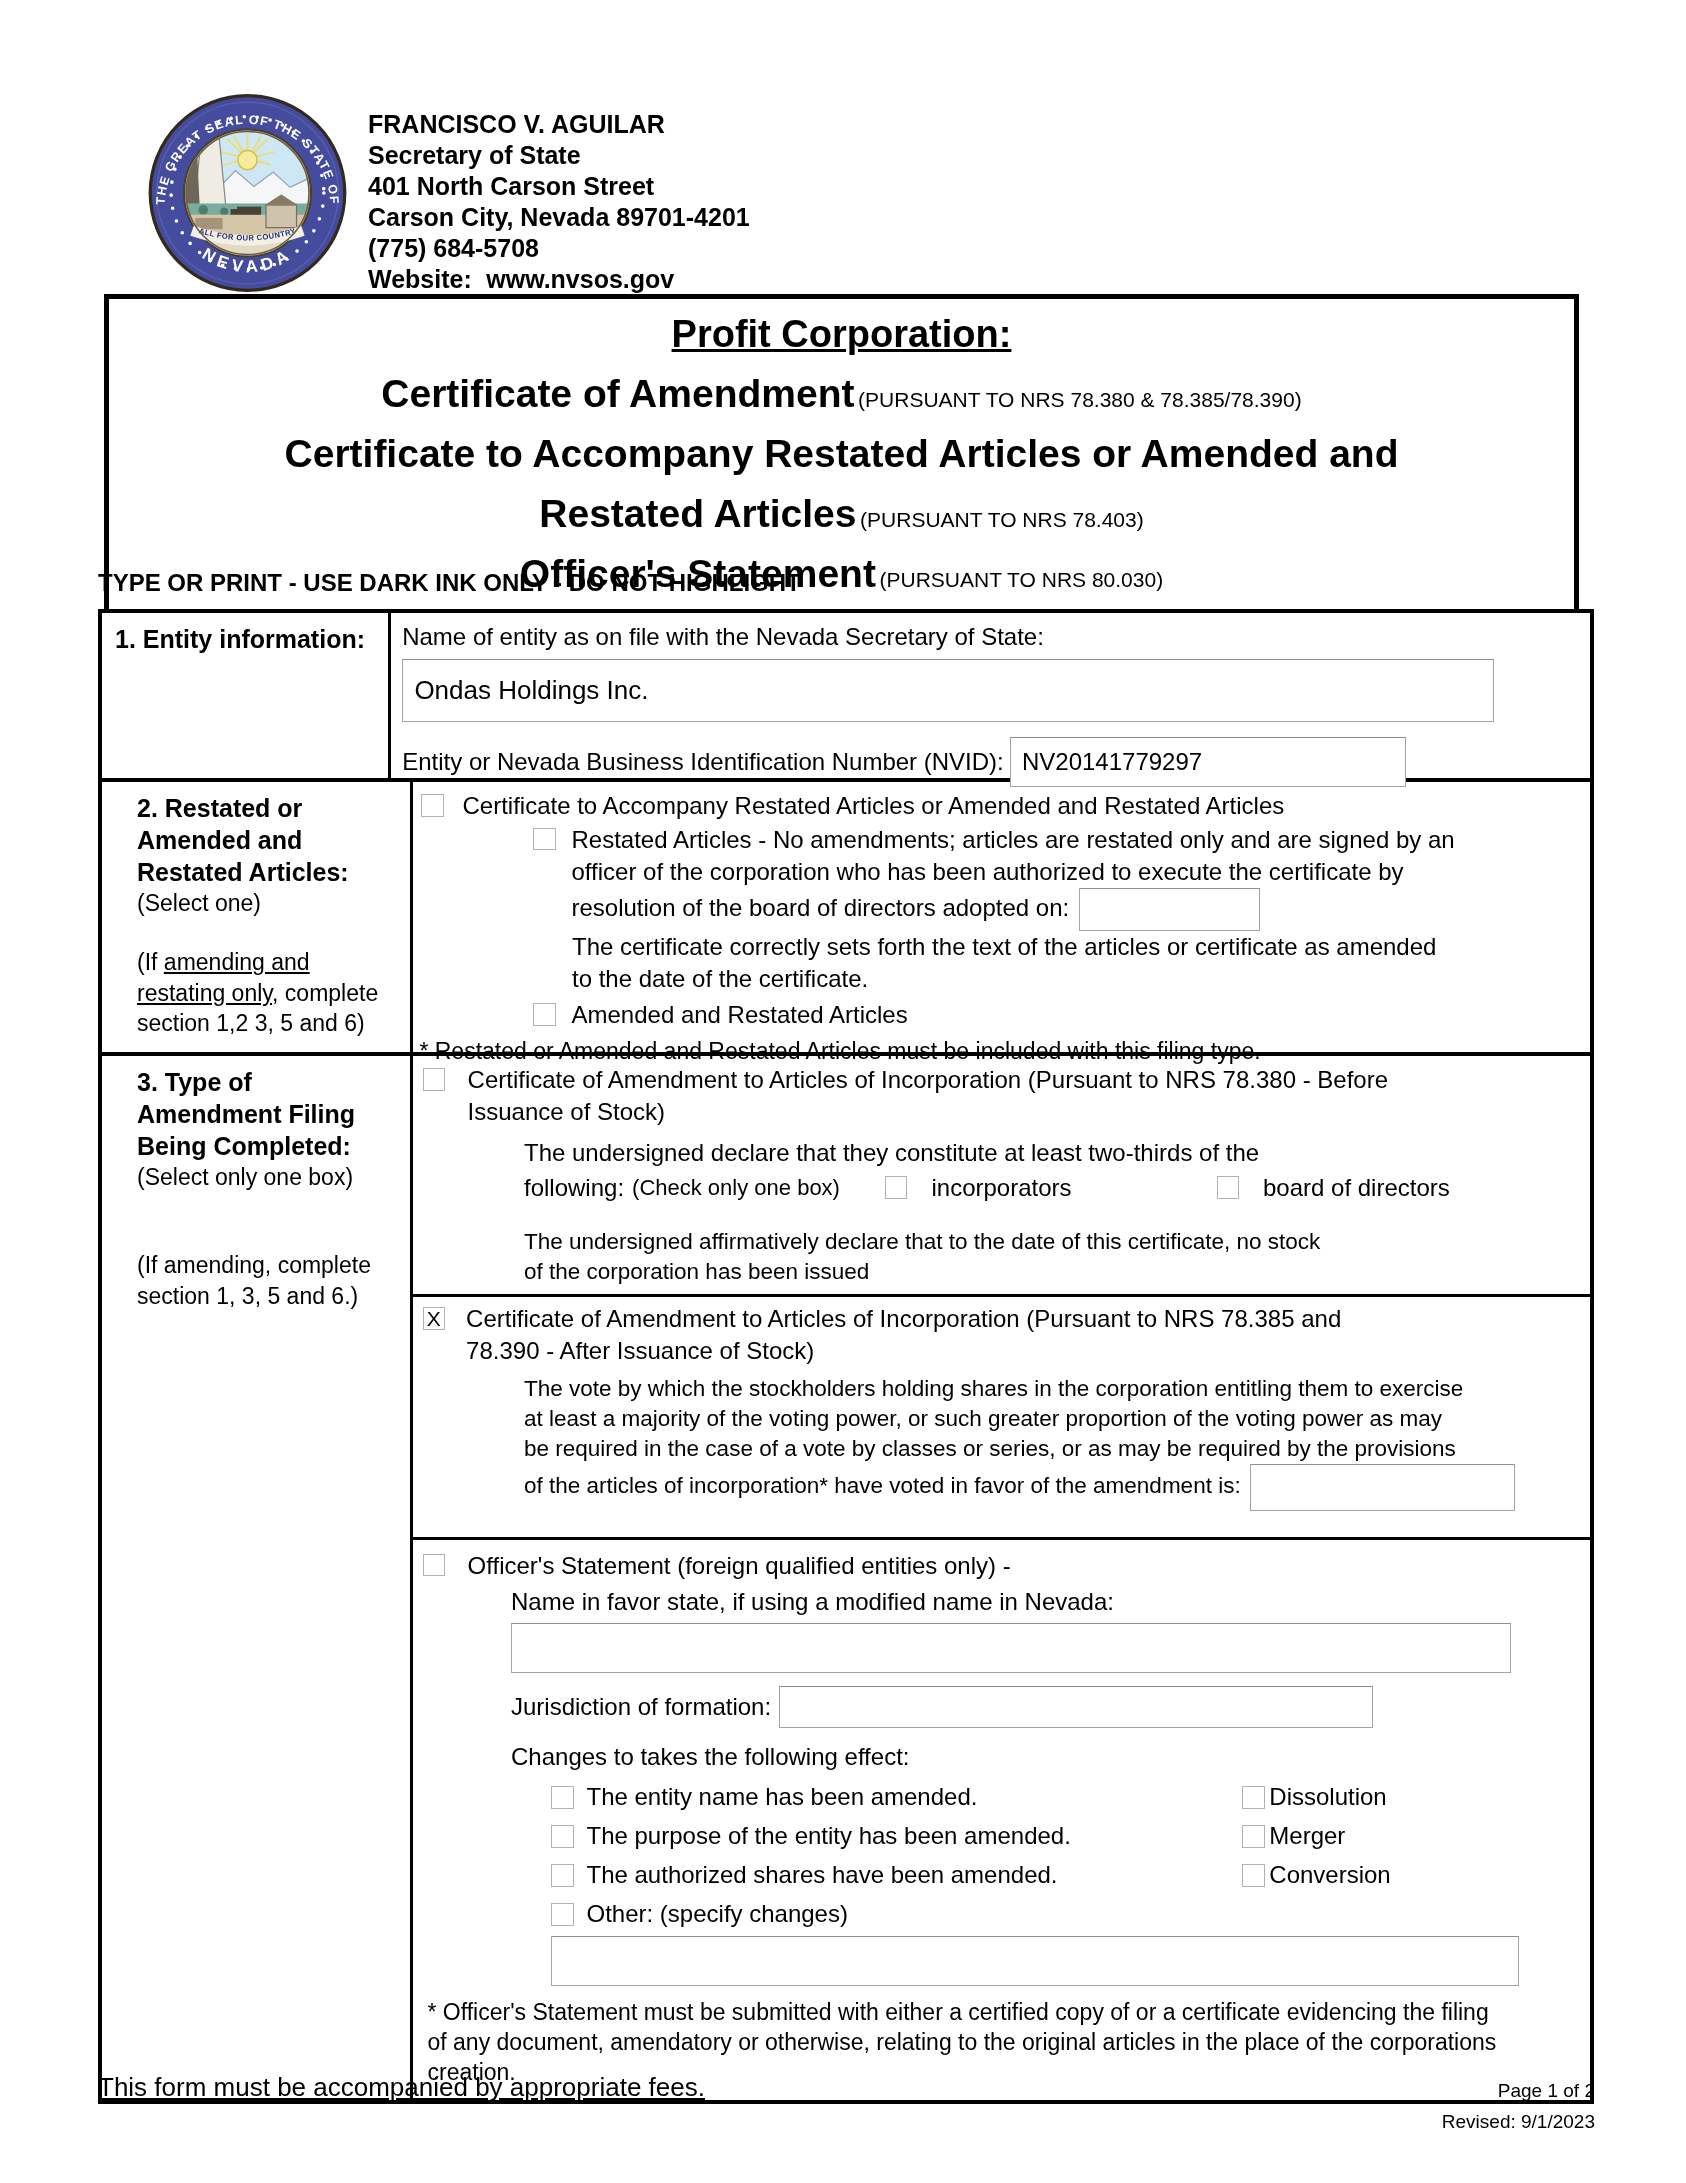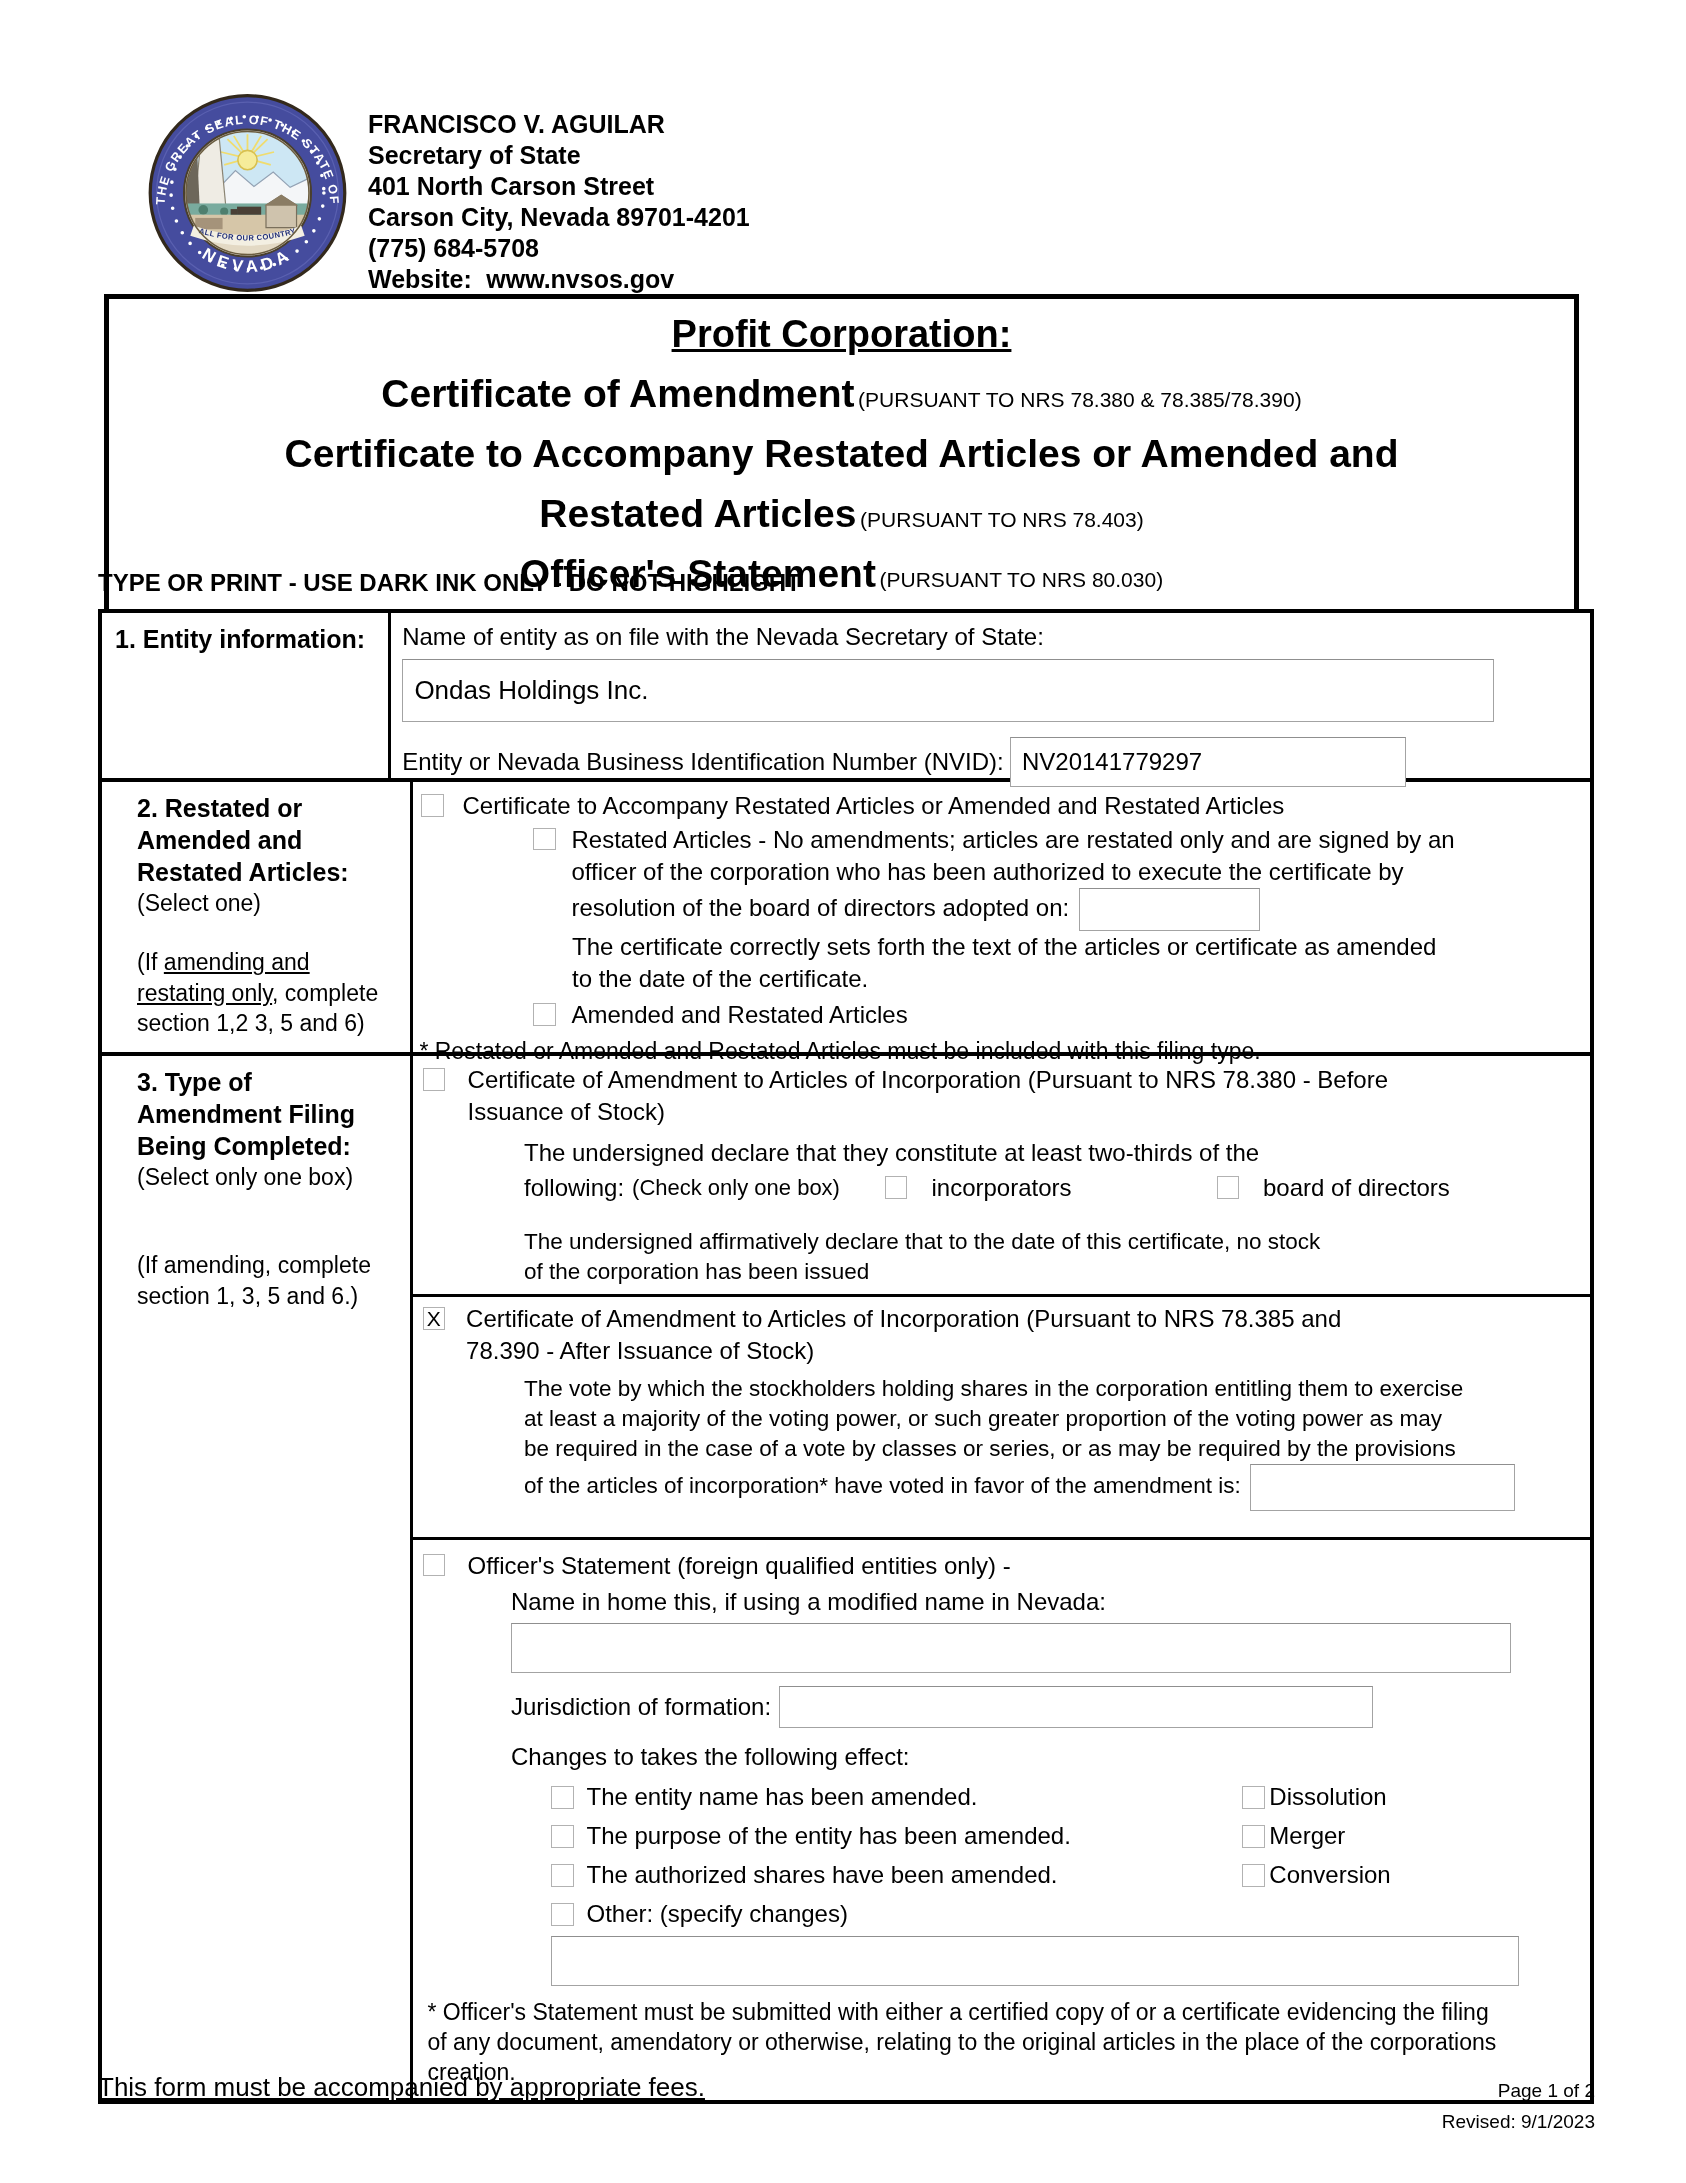--- a/index.html
+++ b/index.html
@@ -287,21 +287,21 @@
 be required in the case of a vote by classes or series, or as may be required by the provisions
 of the articles of incorporation* have voted in favor of the amendment is:</span><input class="tin vote-input" type="text" value="" style=""></div>
       </div>
 
       <div class="subbox box3">
         <div class="cbrow b3-cb">
           <span class="cb"></span>
           <div class="cbl">Officer's Statement (foreign qualified entities only) -</div>
         </div>
         <div class="b3-inner">
-          <div class="b3-homelabel">Name in home this, if using a modified name in Nevada:</div>
+          <div class="b3-homelabel">Name in favor state, if using a modified name in Nevada:</div>
           <input class="tin home-input" type="text" value="" style="">
           <div class="jur-line">
             <span>Jurisdiction of formation:</span>
             <input class="tin jur-input" type="text" value="" style="">
           </div>
           <div class="b3-changes">Changes to takes the following effect:</div>
           <div class="effects">
             <div class="effects-left">
               <div class="effect-row">
                 <span class="cb"></span>

